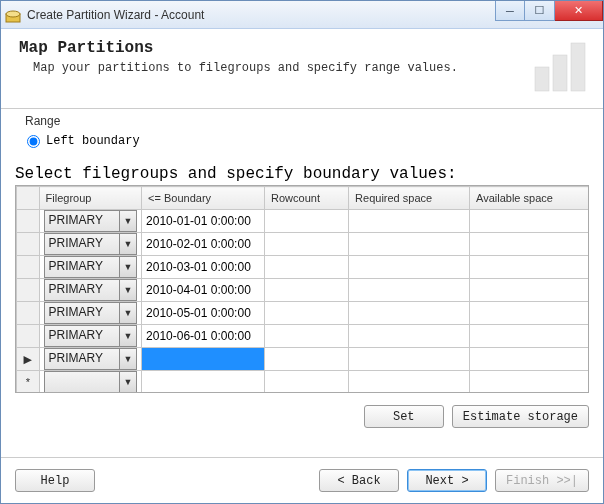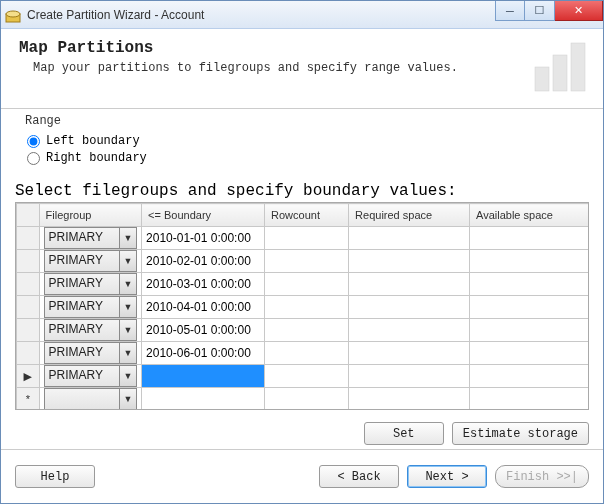--- a/index.html
+++ b/index.html
@@ -86,21 +86,21 @@
   .fieldset {
     position:relative;
     padding: 8px 10px 6px 10px;
     margin-top: 6px;
   }
   .legend {
     position:absolute;
     top:-9px; left:6px;
     background:#fff;
     padding:0 4px;
-    font-family:Liberation Mono, monospace;
+    font-family:Liberation Sans, sans-serif;
     font-size:12px;
     color:#333;
   }
   .radio-row { display:flex; align-items:flex-end; margin: 3px 0; }
   .radio-row input { margin: 0 6px 0 2px; }
   .radio-row label { font-family:"Courier New", monospace; font-size:12px; }
   .sel-label {
     margin: 8px 0 2px 0;
     font-family:Liberation Mono, monospace;
     font-size:16px;
@@ -174,29 +174,29 @@
     border-radius:3px;
     padding: 3px 10px;
     color:#222;
     min-width: 80px;
     height: 23px;
     display:inline-flex;
     align-items:center;
     justify-content:center;
   }
   .btn.primary { border-color:#3b8ddb; box-shadow: 0 0 0 1px #8cc4f4 inset; }
-  .btn.disabled { color:#aaa;border-radius:10px; }
+  .btn.disabled { color:#aaa; }
   .row-btns-right {
     display:flex; justify-content:flex-end; gap:8px;
     padding: 12px 0 10px 0;
   }
   .footer {
     position:absolute;
     left:0; right:0; bottom:0;
-    height:54px;
+    height:46px;
     border-top:1px solid #ccc;
     padding: 10px 14px;
     display:flex;
     align-items:center;
     justify-content:space-between;
     background:#fff;
   }
   .footer .nav { display:flex; gap:8px;margin-left:35px; }
   .big-btn { min-width:110px; }
 </style>
@@ -234,24 +234,20 @@
     </div>
   </div>
 
   <div class="body-area">
 
     <div class="fieldset">
       <span class="legend">Range</span>
       <div class="radio-row">
         <input type="radio" id="r-left" name="range" checked="" style="">
         <label for="r-left">Left boundary</label>
-      </div>
-      <div class="radio-row">
-        <input type="radio" id="r-right" name="range" style="">
-        <label for="r-right">Right boundary</label>
       </div>
     </div>
 
     <div class="sel-label">Select filegroups and specify boundary values:</div>
 
     <div class="grid-wrap">
       <table class="grid">
         <thead>
           <tr>
             <th class="col-marker"></th>

